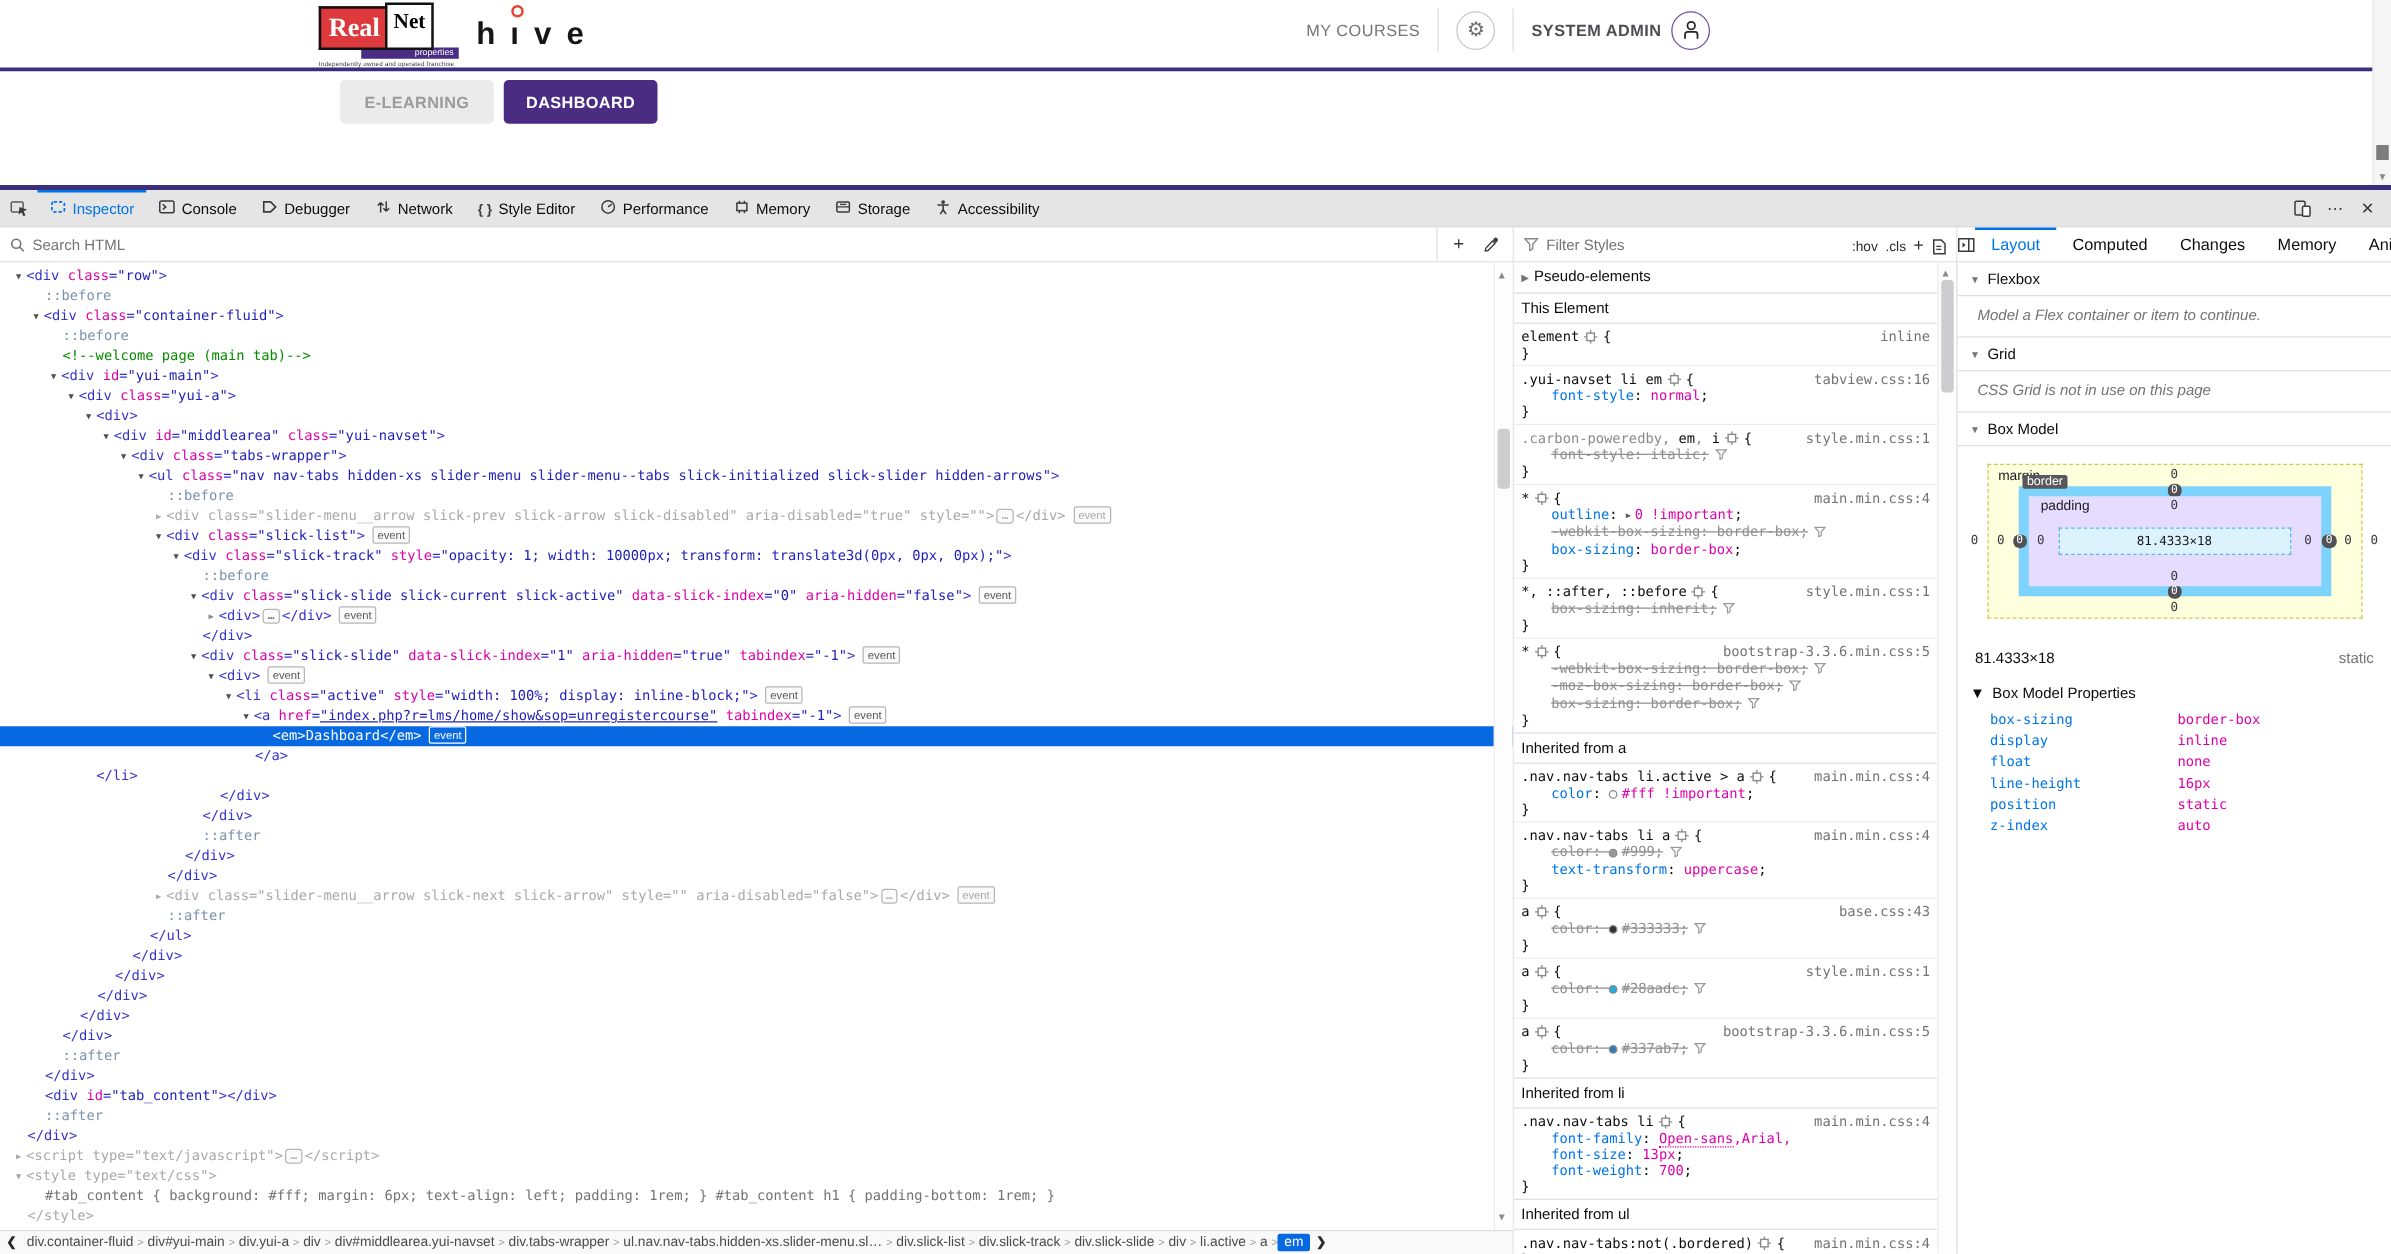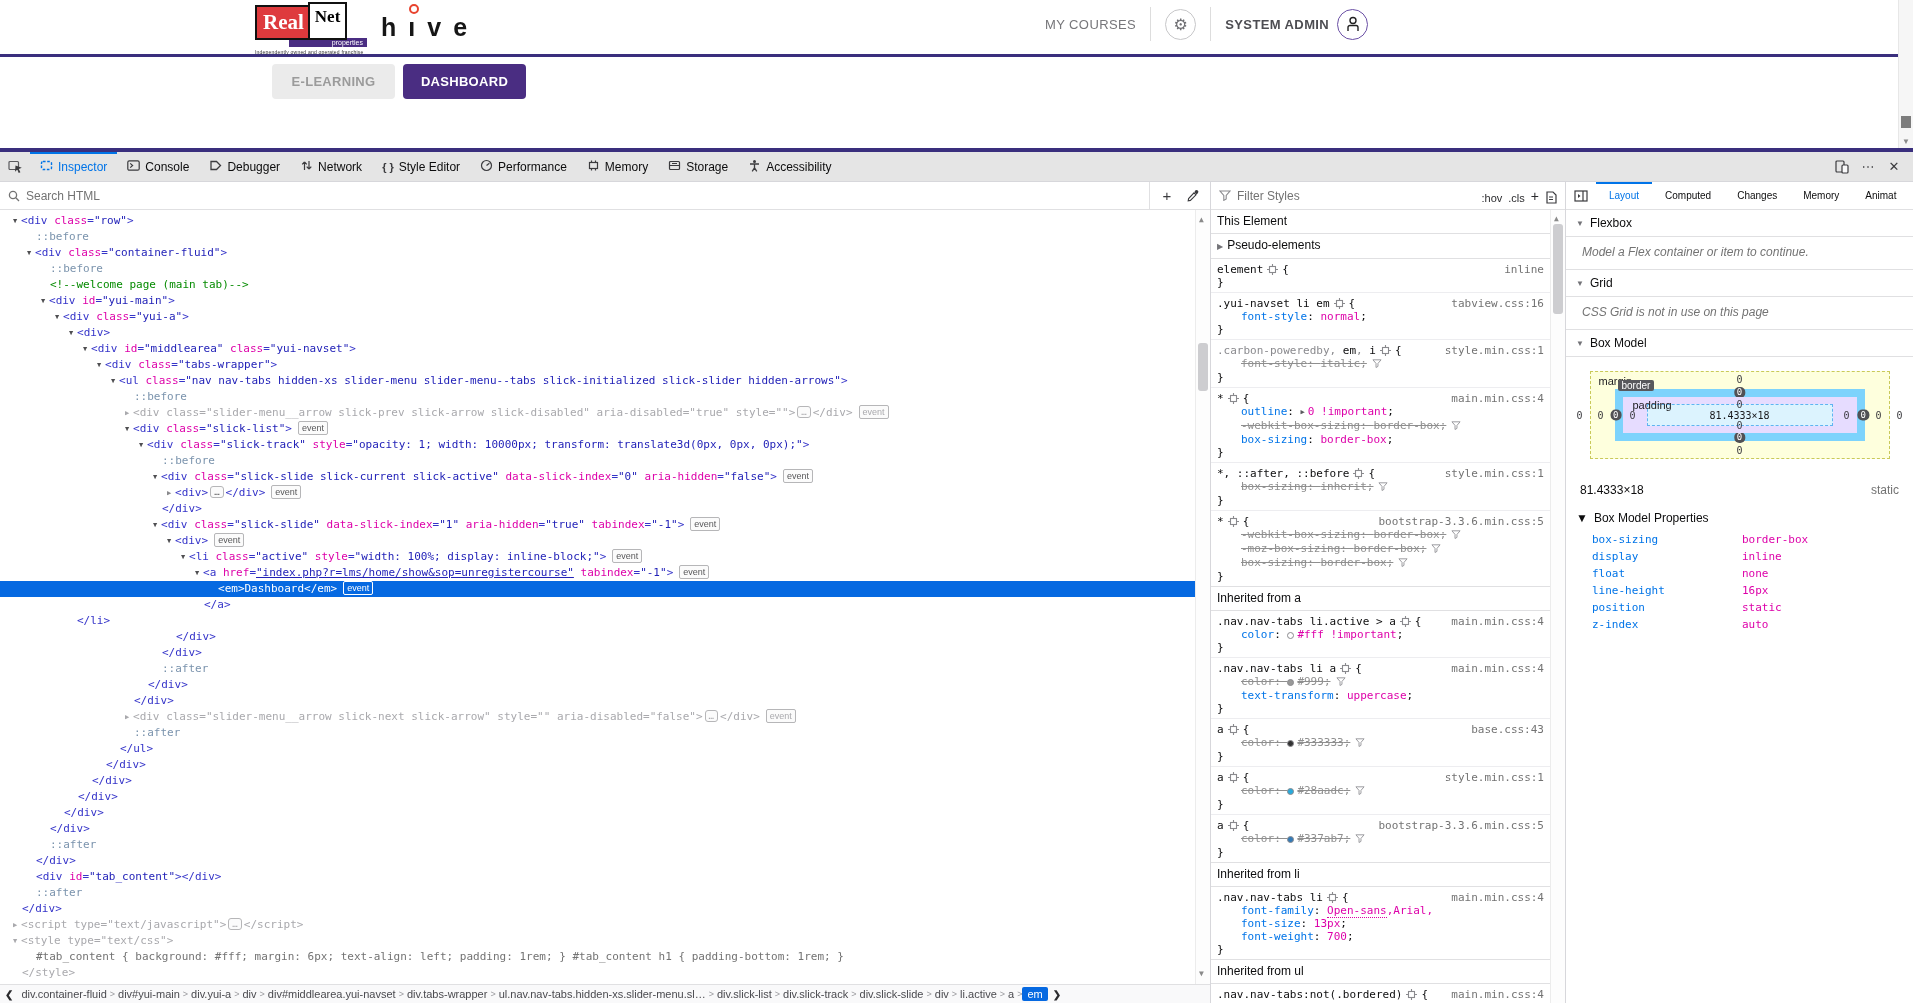--- a/index.html
+++ b/index.html
@@ -104,21 +104,21 @@
   .funnel { margin-left:5px; vertical-align:-1px; }
   .dotted { border-bottom:1px dotted #dd00a9; }
   .brace-close { color:#0c0c0d; }
   .rules-scroll { position:absolute; top:0; right:0; bottom:0; width:15px; background:#fdfdfd; border-left:1px solid #ececec; }
   .rules-scroll .up { position:absolute; top:2px; left:3px; font-size:8px; color:#8a8a8a; }
   .rules-scroll .thumb { position:absolute; left:2px; right:2px; top:14px; height:90px; background:#cdcdd0; border-radius:3px; }
 
   
   .layout-panel { flex:1; display:flex; flex-direction:column; min-width:0; }
   .side-tabs { height:28px; flex:0 0 28px; border-bottom:1px solid #e0e0e2; display:flex; align-items:stretch; background:#fff; }
-  .side-tab { position:relative; display:flex; align-items:center; padding:0 13px; font-size:10px; color:#0c0c0d; }
+  .side-tab { position:relative; display:flex; align-items:center; padding:0 13px; font-size:13px; color:#0c0c0d; }
   .side-tab.active { color:#0074e8; }
   .side-tab.active::before { content:''; position:absolute; top:0; left:0; right:0; height:2px; background:#0074e8; }
   .sidebar-toggle { width:30px; display:flex; align-items:center; justify-content:center; }
   .layout-body { flex:1; overflow:hidden; font-size:12px; }
   .lay-sec-header { display:flex; align-items:center; gap:6px; padding:6px 10px; border-bottom:1px solid #e0e0e2; color:#0c0c0d; }
   .lay-sec-header .htw { font-size:8px; color:#737378; }
   .lay-msg { font-style:italic; color:#737373; padding:8px 16px 10px 16px; border-bottom:1px solid #e0e0e2; }
   .grid-msg { border-bottom:1px solid #e0e0e2; }
 
   .bm-wrap { position:relative; width:300px; margin:14px auto 10px auto; }
@@ -132,21 +132,21 @@
   .bm-num.b { bottom:2px; left:50%; transform:translateX(-50%); }
   .bm-num.lft { left:7px; top:50%; transform:translateY(-50%); }
   .bm-num.rgt { right:7px; top:50%; transform:translateY(-50%); }
   .bm-border { position:relative; background:#7dd3fc; padding:8px; }
   .bm-border-label { position:absolute; top:-9px; left:3px; background:#58585c; color:#fff; font-size:10px; padding:0 4px; border-radius:2px; }
   .bm-pill { position:absolute; background:#515155; color:#fff; font-family:"DejaVu Sans Mono",monospace; font-size:9px; line-height:11px; padding:0 3px; border-radius:5px; }
   .bm-pill.t { top:-2px; left:50%; transform:translateX(-50%); }
   .bm-pill.b { bottom:-2px; left:50%; transform:translateX(-50%); }
   .bm-pill.lft { left:-1px; top:50%; transform:translate(-30%,-50%); }
   .bm-pill.rgt { right:-1px; top:50%; transform:translate(30%,-50%); }
-  .bm-padding { position:relative; background:#e6dcff; padding:7px 24px; }
+  .bm-padding { position:relative; background:#e6dcff; padding:25px 24px; }
   .bm-padding>.bm-label { top:2px; left:10px; }
   .bm-content { background:#dcf3fe; border:1px dashed #5fb4f1; height:22px; display:flex; align-items:center; justify-content:center; font-family:"DejaVu Sans Mono",monospace; font-size:10px; color:#18181b; }
   .bm-dims-row { display:flex; justify-content:space-between; padding:14px 14px 10px 14px; font-size:12px; color:#0c0c0d; }
   .bm-dims-row .pos { color:#737373; }
   .bm-props-header { display:flex; align-items:center; gap:6px; padding:4px 10px 6px 10px; color:#0c0c0d; }
   .bm-prop-row { display:flex; padding:0 0 0 26px; font-family:"DejaVu Sans Mono",monospace; font-size:11px; line-height:17px; }
   .bm-prop-row .n { width:150px; color:#0074e8; }
   .bm-prop-row .v { color:#dd00a9; }
 </style>
 </head>
@@ -393,22 +393,22 @@
           <span>:hov</span>
           <span>.cls</span>
           <span style="font-size:14px">+</span>
           <svg width="12" height="13" viewBox="0 0 12 13">
               <path d="M2 1 h6 l3 3 v8 h-9 Z" fill="none" stroke="#3b3b3e" stroke-width="1.2"></path>
               <path d="M4 6 h4 M4 8.5 h4" stroke="#3b3b3e" stroke-width="1"></path>
             </svg>
         </div>
       </div>
       <div class="rules-body" id="rules-body">
-        <div class="rule-header">This Element</div>
-          <div class="rule-header"><span class="htw">▶</span>Pseudo-elements</div>
+        <div class="rule-header"><span class="htw">▶</span>Pseudo-elements</div>
+          <div class="rule-header">This Element</div>
           <div class="rule-block">
             <div class="sel-line">
               <span><span class="sel-m">element</span></span>
               <span class="target-ic">
                 <svg width="11" height="11" viewBox="0 0 11 11">
                   <rect x="2.5" y="2.5" width="6" height="6" fill="none" stroke="#8a8a8e" stroke-width="1.1"></rect>
                   <path d="M5.5 0 V2.5 M5.5 8.5 V11 M0 5.5 H2.5 M8.5 5.5 H11" stroke="#8a8a8e" stroke-width="1.1"></path>
                 </svg>
               </span>
               <span class="pp">{</span>

